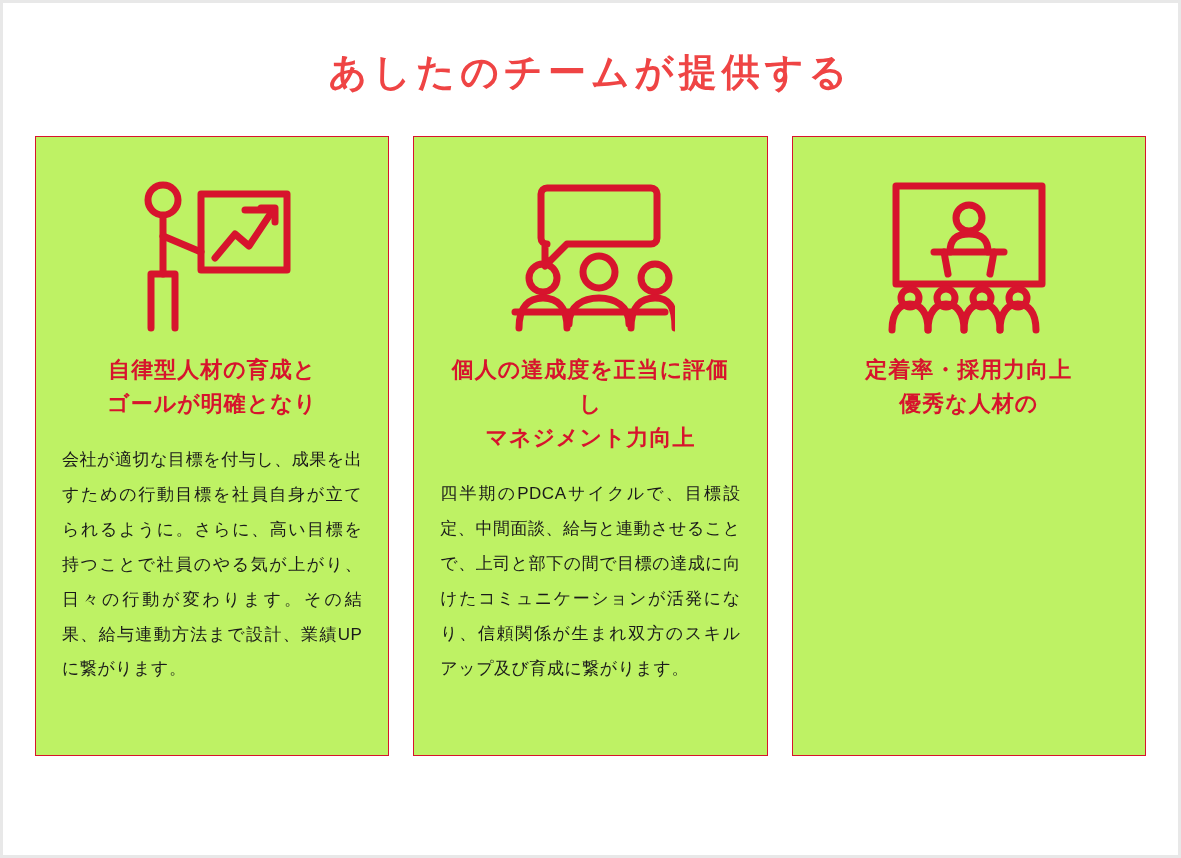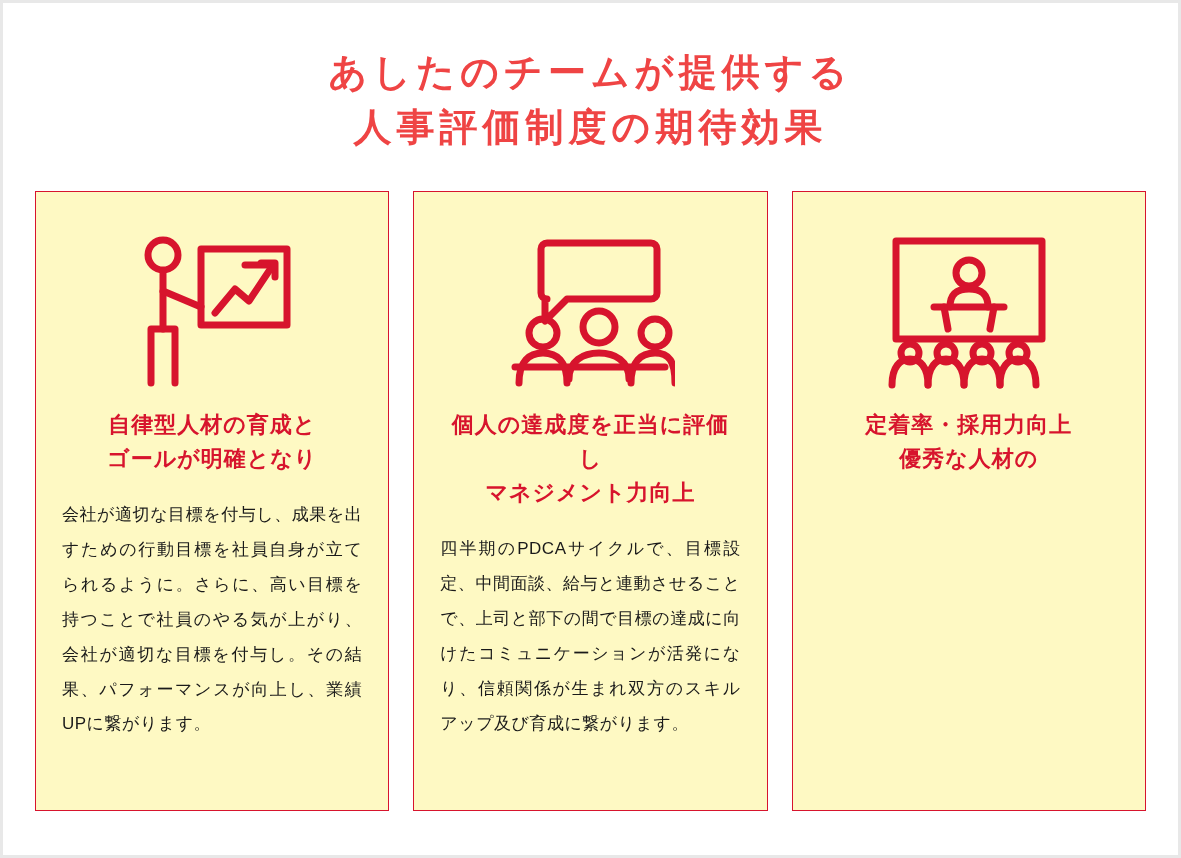--- a/index.html
+++ b/index.html
@@ -40,21 +40,21 @@
     justify-content: center;
     gap: 24px;
     padding: 36px 32px 0 32px;
     box-sizing: border-box;
   }
   .card {
     width: 356px;
     height: 620px;
     box-sizing: border-box;
     border: 1.5px solid #d7142d;
-    background: #fef9c3;
+    background: #bef264;
     display: flex;
     flex-direction: column;
     align-items: center;
     padding: 26px 26px 18px 26px;
   }
   .icon-wrap {
     height: 190px;
     display: flex;
     align-items: center;
     justify-content: center;
@@ -80,21 +80,20 @@
     letter-spacing: 0.5px;
   }
 </style>
 </head>
 <body>
 
 <div class="page">
 
   <div class="headline">
     <span class="line">あしたのチームが提供する</span>
-    <span class="line">人事評価制度の期待効果</span>
   </div>
 
   <div class="cards">
 
     <div class="card">
       <div class="icon-wrap">
         <svg width="170" height="160" viewBox="0 0 170 160" fill="none" stroke="#d7142d" stroke-width="7" stroke-linecap="round" stroke-linejoin="round">
           <circle cx="36" cy="22" r="15"></circle>
           <path d="M36 39 L36 96"></path>
           <path d="M24 150 L24 96 L48 96 L48 150"></path>
@@ -102,21 +101,21 @@
           <rect x="74" y="16" width="86" height="76"></rect>
           <path d="M88 80 L108 56 L122 68 L146 32"></path>
           <path d="M134 30 L148 30 L148 44"></path>
           <path d="M118 32 L140 32"></path>
         </svg>
       </div>
       <div class="card-title">
         <span class="line">自律型人材の育成と</span>
         <span class="line">ゴールが明確となり</span>
       </div>
-      <div class="card-body">会社が適切な目標を付与し、成果を出すための行動目標を社員自身が立てられるように。さらに、高い目標を持つことで社員のやる気が上がり、会社が適切な目標を付与し。その結果、パフォーマンスが向上し、業績UPに繋がります。</div>
+      <div class="card-body">会社が適切な目標を付与し、成果を出すための行動目標を社員自身が立てられるように。さらに、高い目標を持つことで社員のやる気が上がり、日々の行動が変わります。その結果、給与連動方法まで設計、業績UPに繋がります。</div>
     </div>
 
     <div class="card">
       <div class="icon-wrap">
         <svg width="170" height="160" viewBox="0 0 170 160" fill="none" stroke="#d7142d" stroke-width="7" stroke-linecap="round" stroke-linejoin="round">
           <path d="M42 10 L146 10 A6 6 0 0 1 152 16 L152 60 A6 6 0 0 1 146 66 L62 66 L40 88 L40 66 L42 66 A6 6 0 0 1 36 60 L36 16 A6 6 0 0 1 42 10 Z"></path>
           <circle cx="38" cy="100" r="14"></circle>
           <circle cx="94" cy="94" r="16"></circle>
           <circle cx="150" cy="100" r="14"></circle>
           <path d="M14 150 C14 128 24 120 38 120 C52 120 62 128 62 150"></path>

